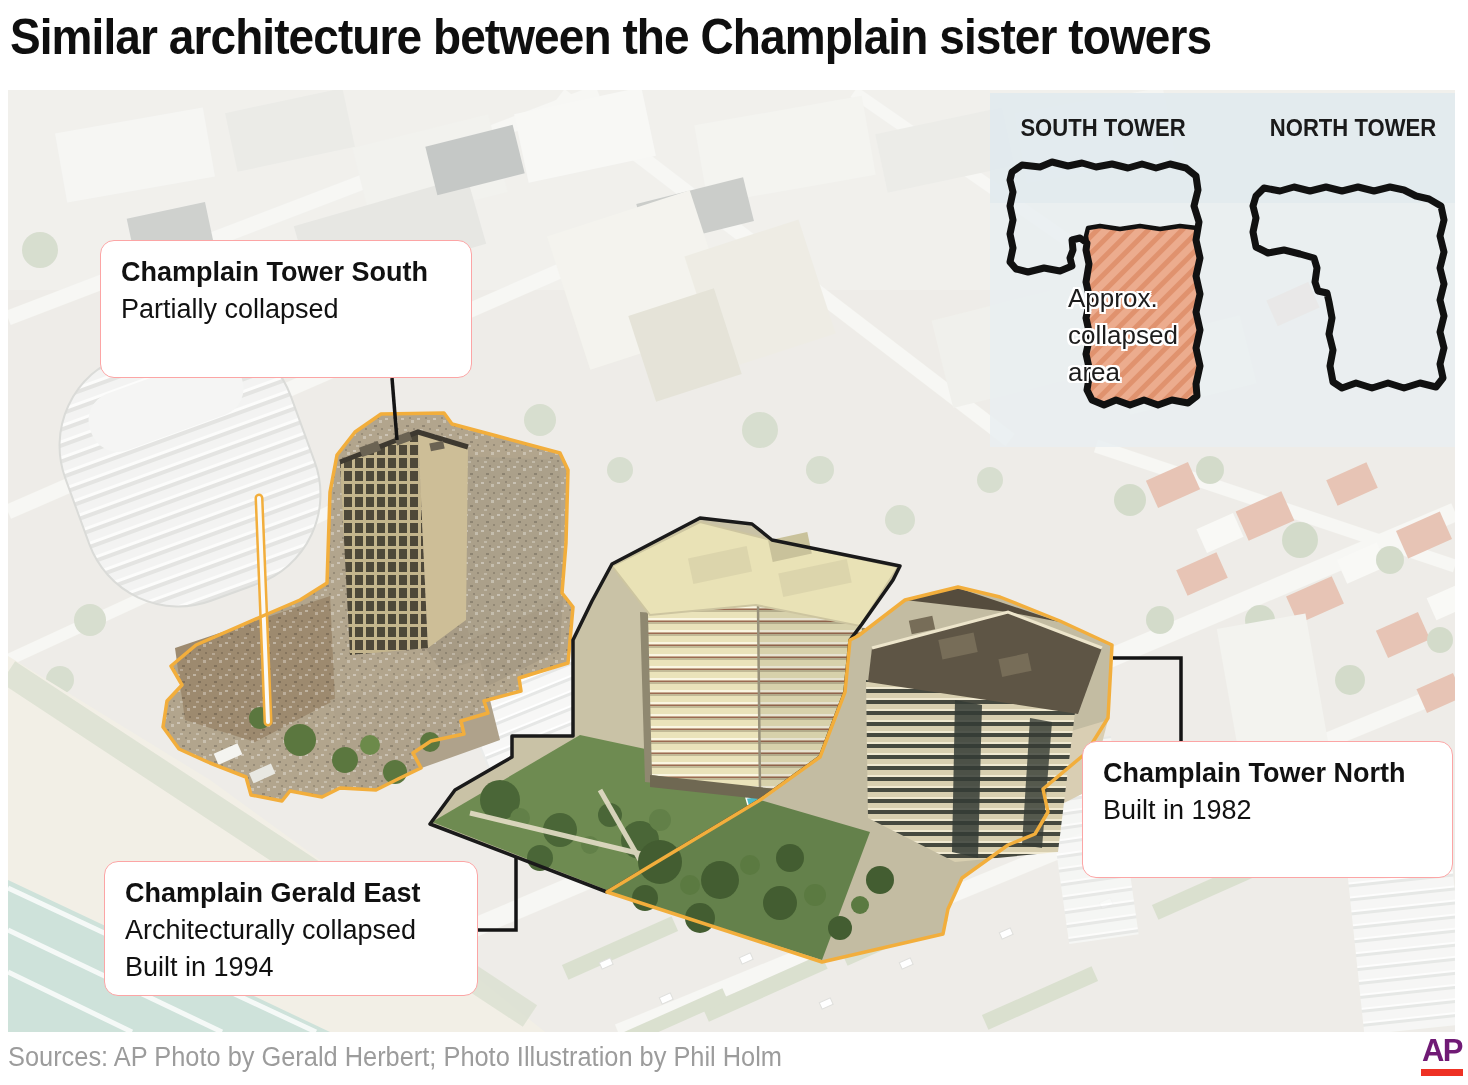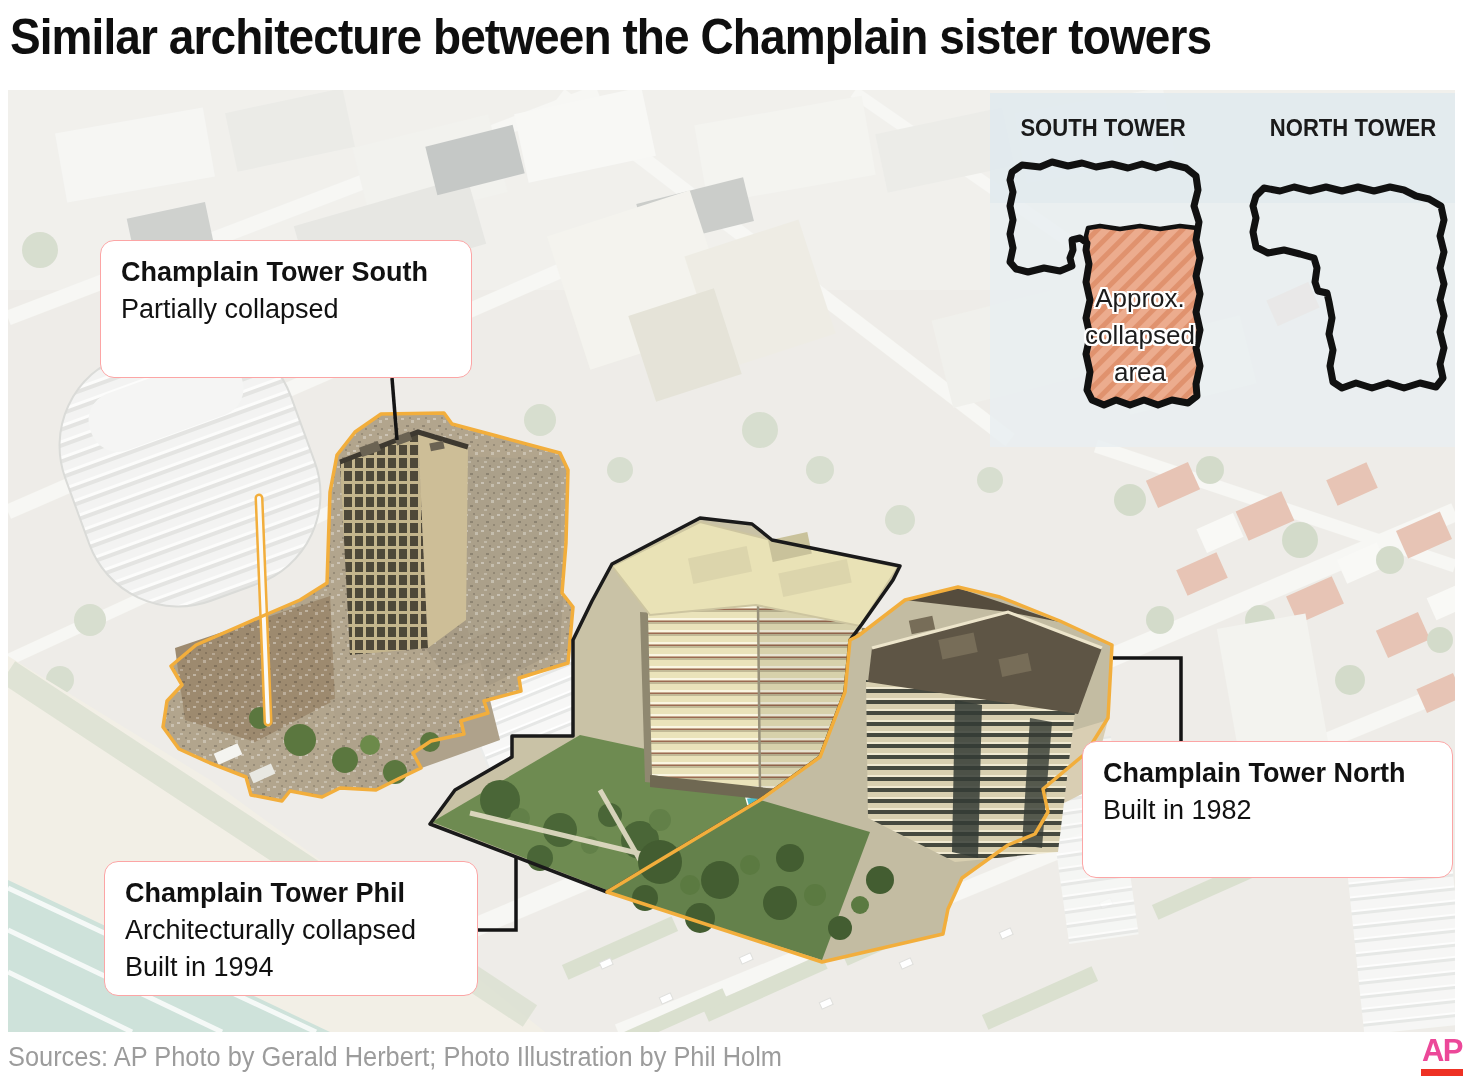--- a/index.html
+++ b/index.html
@@ -11,28 +11,28 @@
   .callout{position:absolute;box-sizing:border-box;background:#ffffff;border:1px solid #fca5a5;
            border-radius:14px;padding:13px 20px;font-size:27px;line-height:37px;color:#111;}
   .callout .t{font-weight:bold;}
   .callout-south{left:100px;top:240px;width:372px;height:138px;}
   .callout-north{left:1082px;top:741px;width:371px;height:137px;}
   .callout-east{left:104px;top:861px;width:374px;height:135px;}
   .inset-label{position:absolute;width:190px;text-align:center;font-weight:bold;font-size:23px;
                color:#1a1a1a;transform:scaleX(.96);white-space:nowrap;}
   .inset-label-south{left:1008px;top:115px;}
   .inset-label-north{left:1258px;top:115px;}
-  .collapsed-label{position:absolute;left:1068px;top:280px;width:144px;text-align:center;
+  .collapsed-label{position:absolute;left:1068px;top:280px;width:144px;text-align:left;
        font-size:26px;line-height:37px;color:#1c1c1c;
        text-shadow:-2px -2px 0 #fff,2px -2px 0 #fff,-2px 2px 0 #fff,2px 2px 0 #fff,
                    0 -2px 0 #fff,0 2px 0 #fff,-2px 0 0 #fff,2px 0 0 #fff;}
   .source-line{position:absolute;left:8px;top:1042px;font-size:27px;color:var(--source-text,#9c9c9c);
                transform:scaleX(.94);transform-origin:left top;white-space:nowrap;}
   .ap-logo{position:absolute;left:1421px;top:1035px;width:42px;text-align:center;}
-  .ap-logo-text{font-size:31px;font-weight:bold;letter-spacing:-1.5px;color:#ec4899;line-height:32px;}
+  .ap-logo-text{font-size:31px;font-weight:bold;letter-spacing:-1.5px;color:#701a75;line-height:32px;}
   .ap-logo-bar{height:7px;background:var(--ap-red,#ee3124);margin-top:2px;}
   .hl{stroke:var(--highlight-outline,#F2AE3C);}
 </style>
 </head>
 <body>
 
 <div class="stage">
 
   <div class="page-title">Similar architecture between the Champlain sister towers</div>
 
@@ -370,21 +370,21 @@
     <div class="t">Champlain Tower South</div>
     <div>Partially collapsed</div>
   </div>
 
   <div class="callout callout-north">
     <div class="t">Champlain Tower North</div>
     <div>Built in 1982</div>
   </div>
 
   <div class="callout callout-east">
-    <div class="t">Champlain Tower Phil</div>
+    <div class="t">Champlain Gerald East</div>
     <div>Architecturally collapsed</div>
     <div>Built in 1994</div>
   </div>
 
   <div class="inset-label inset-label-south">SOUTH TOWER</div>
   <div class="inset-label inset-label-north">NORTH TOWER</div>
   <div class="collapsed-label">Approx. collapsed area</div>
 
   <div class="source-line">Sources: AP Photo by Gerald Herbert; Photo Illustration by Phil Holm</div>
 

